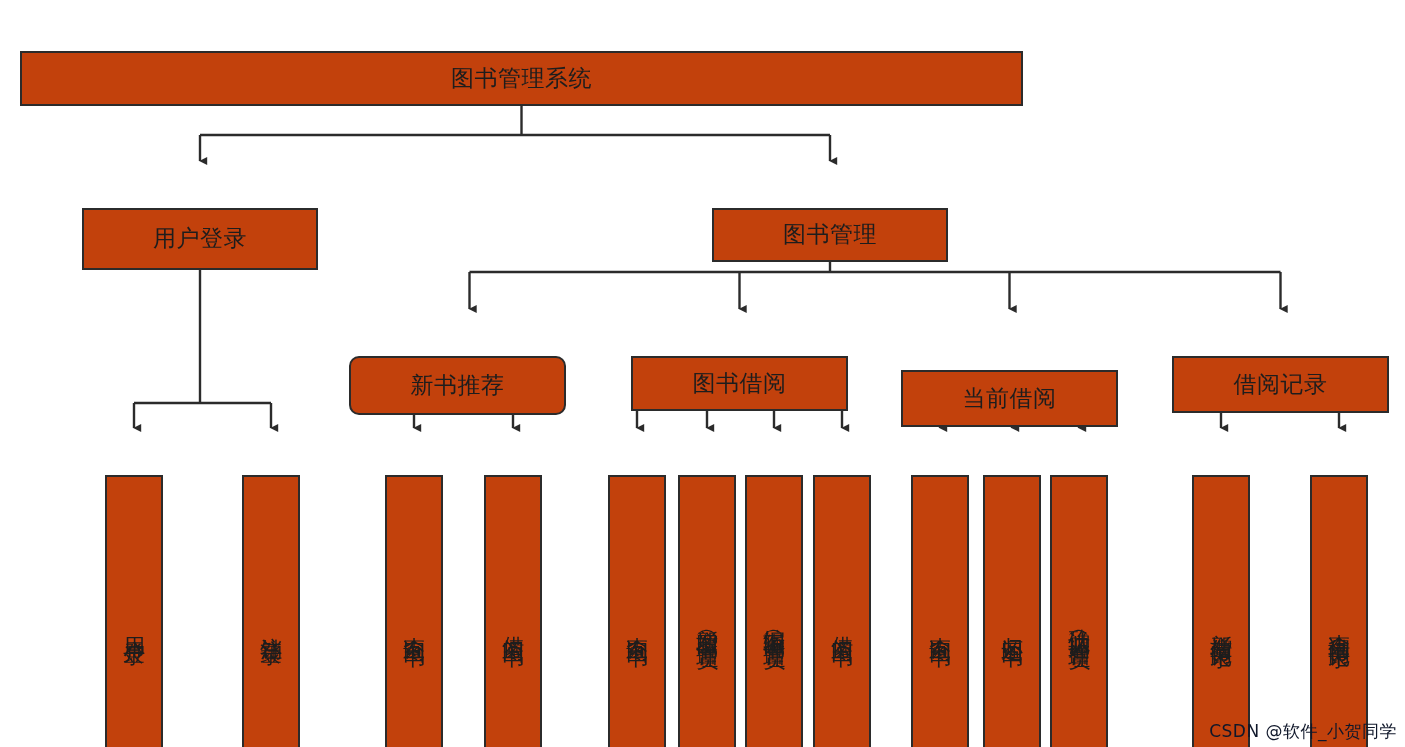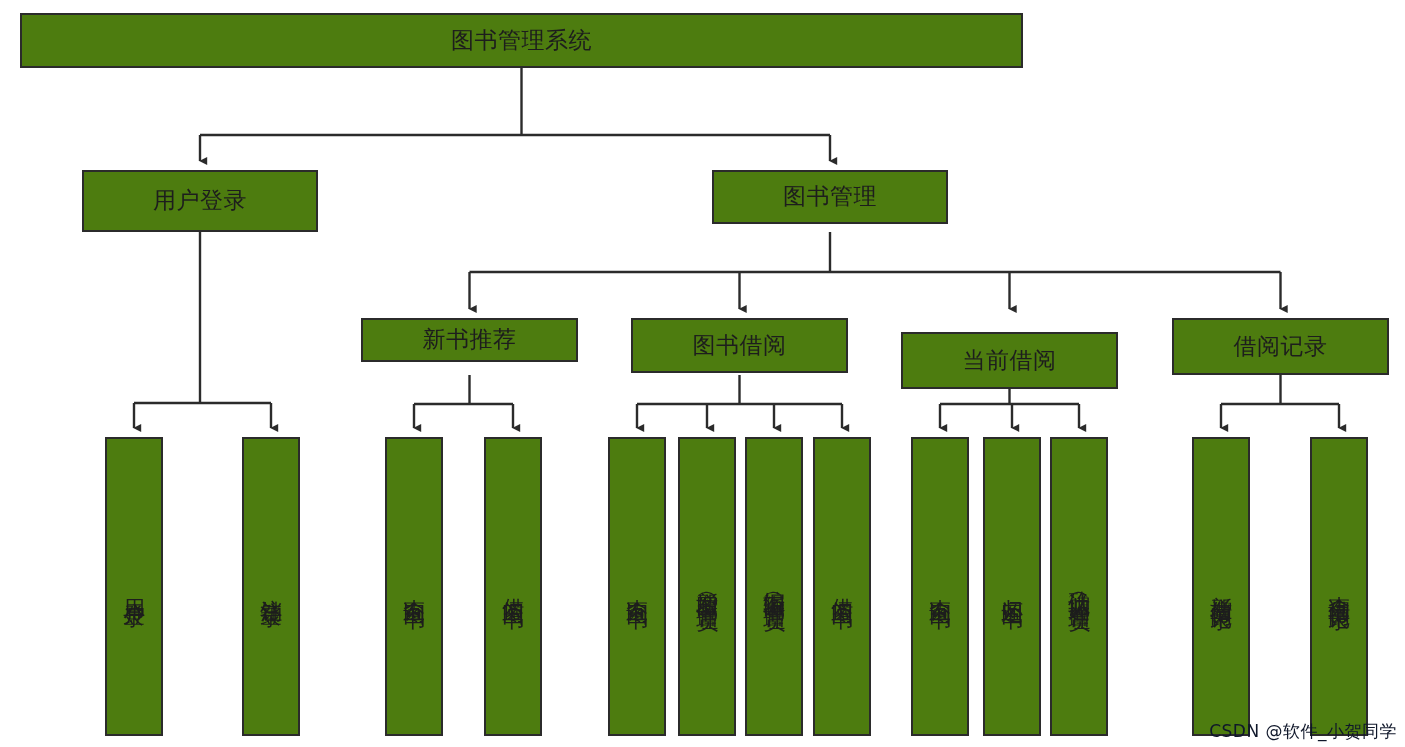--- a/index.html
+++ b/index.html
@@ -24,26 +24,27 @@
   .edges {
     position: absolute;
     left: 0; top: 0;
     width: 1405px;
     height: 747px;
     pointer-events: none;
   }
   .node {
     position: absolute;
     box-sizing: border-box;
-    background: #4d7c0f;
+    background: #c2410c;
     border: 2.5px solid #2b2b2b;
     display: flex;
     align-items: center;
     justify-content: center;
     text-align: center;
+    margin-top: 38px;
   }
   .node .label {
     display: block;
     line-height: 1.12;
     letter-spacing: 0.5px;
     color: #1d1d1d;
   }
   
   .node.horiz .label {
     font-size: 23px;
@@ -123,21 +124,21 @@
   <div id="nodes-layer">
       <div class="node horiz" id="node-root" style="left: 20px; top: 13px; width: 1003px; height: 55px;">
         <span class="label">图书管理系统</span>
       </div>
       <div class="node horiz" id="node-user_login" style="left: 82px; top: 170px; width: 236px; height: 62px;">
         <span class="label">用户登录</span>
       </div>
       <div class="node horiz" id="node-book_manage" style="left: 712px; top: 170px; width: 236px; height: 54px;">
         <span class="label">图书管理</span>
       </div>
-      <div class="node horiz" id="node-new_book_rec" style="left: 361px; top: 318px; width: 217px; height: 44px;">
+      <div class="node horiz" id="node-new_book_rec" style="left: 349px; top: 318px; width: 217px; height: 59px; border-radius: 10px;">
         <span class="label">新书推荐</span>
       </div>
       <div class="node horiz" id="node-book_borrow" style="left: 631px; top: 318px; width: 217px; height: 55px;">
         <span class="label">图书借阅</span>
       </div>
       <div class="node horiz" id="node-current_borrow" style="left: 901px; top: 332px; width: 217px; height: 57px;">
         <span class="label">当前借阅</span>
       </div>
       <div class="node horiz" id="node-borrow_record" style="left: 1172px; top: 318px; width: 217px; height: 57px;">
         <span class="label">借阅记录</span>

